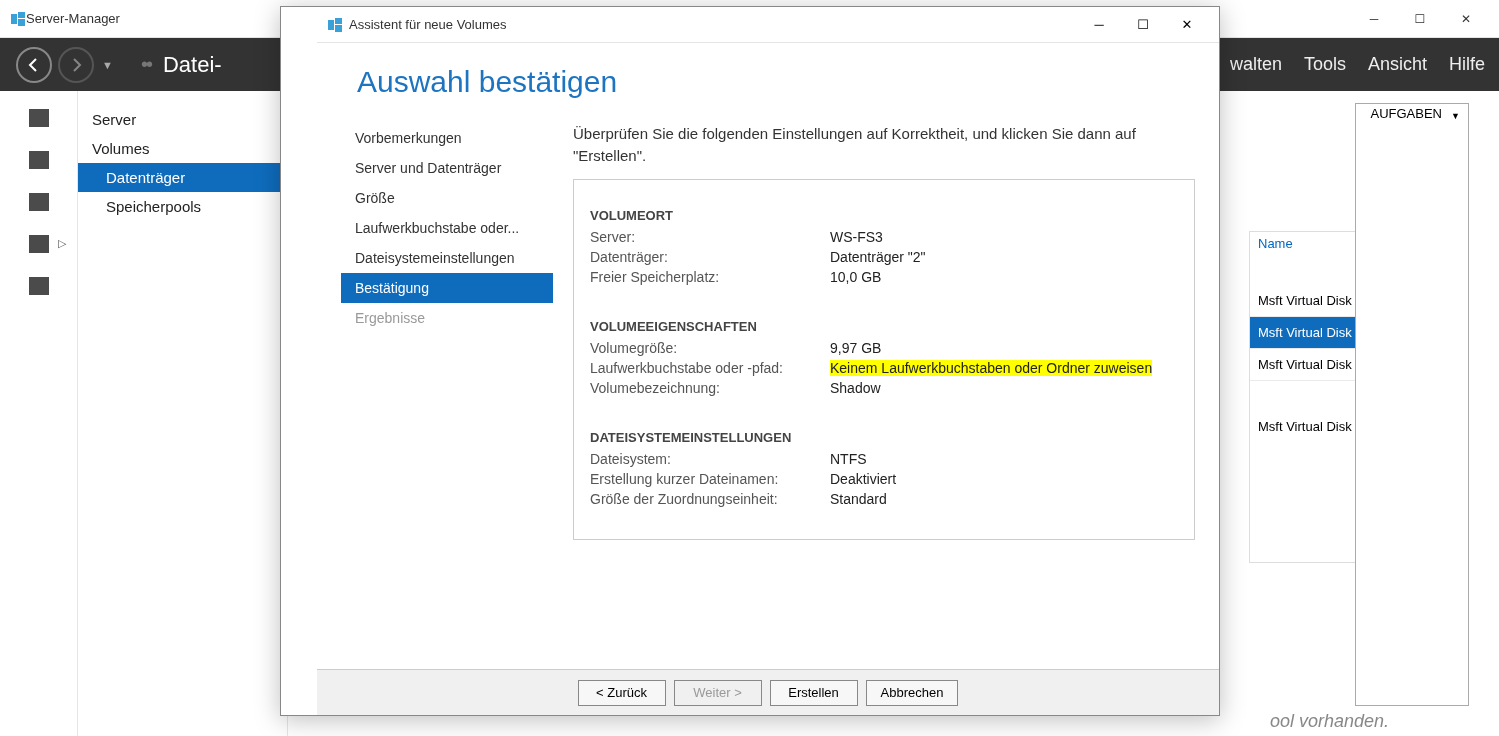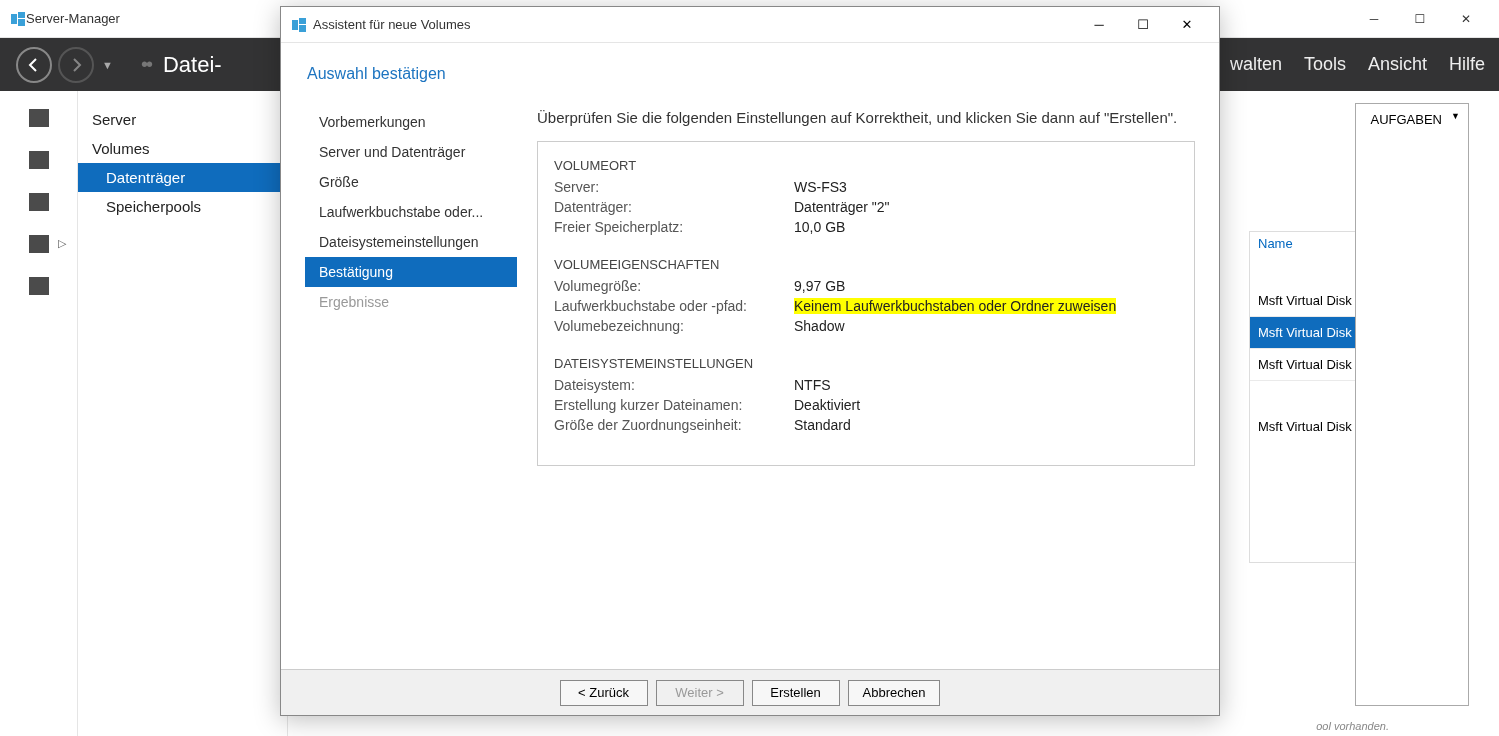--- a/index.html
+++ b/index.html
@@ -19,45 +19,45 @@
 .top-menu div { cursor: default; }
 .main-row { display: flex; height: calc(100% - 91px); }
 .icon-rail { width: 78px; background: #fff; border-right: 1px solid #e5e5e5; padding-top: 18px; display:flex; flex-direction:column; align-items:center; gap:24px;}
 .icon-rail .rail-icon { width:20px; height:18px; background:#4b4b4b; }
 .icon-rail .rail-icon.selected { background:#4a4a4a; position:relative; }
 .side-nav { width: 210px; background:#fff; border-right: 1px solid #e5e5e5; padding-top: 14px; font-size: 15px;}
 .side-nav .nav-item { padding: 6px 14px; color:#222; }
 .side-nav .nav-item.selected { background:#0f6cbd; color:#fff; padding-left:24px;}
 .side-nav .nav-item.indent { padding-left:28px; }
 .content { flex:1; background:#fff; padding: 0 16px; position:relative;}
-.tasks-btn { position:absolute; right:30px; top:12px; border:1px solid #aaa; padding:8px 26px 3px 14px; font-size:13px; background:#fff;}
+.tasks-btn { position:absolute; right:30px; top:12px; border:1px solid #aaa; padding:2px 26px 3px 14px; font-size:13px; background:#fff;}
 .tasks-btn::after{content:"▼"; font-size:9px; position:absolute; right:8px; top:7px;}
 .expand-circle{ position:absolute; right:40px; top:60px; width:22px;height:22px;border:1px solid #888;border-radius:50%;display:flex;align-items:center;justify-content:center;font-size:11px;}
 .disk-list { position:absolute; right:30px; top:140px; width:220px; font-size:13px;}
 .disk-list .col-head{ color:#0067c0; padding:4px 8px; display:block;}
 .disk-list .disk-row{ padding:8px 8px; border-bottom:1px solid #eaeaea;}
 .disk-list .disk-row.selected{ background:#0f6cbd; color:#fff;}
 .tasks2 { position:absolute; right:30px; bottom:30px; }
-.footer-note{ position:absolute; right:110px; bottom:4px; font-style:italic; color:#888; font-size:11px;}
-
-.wizard { position:absolute; left:280px; top:6px; width:940px; height:710px; background:#fff; border:1px solid #888; box-shadow:0 4px 24px rgba(0,0,0,.25); display:flex; flex-direction:column;}
+.footer-note{ position:absolute; right:110px; bottom:4px; font-style:italic; color:#888; font-size:18px;}
+
+.wizard { position:absolute; left:280px; top:6px; width:940px; height:710px; background:#fff; border:1px solid #888; box-shadow:0 4px 24px rgba(0,0,0,.25); display:flex; flex-direction:column;padding-left:36px;}
 .wizard-title-bar{ height:36px; display:flex; align-items:center; padding:0 10px; border-bottom:1px solid #e5e5e5;}
 .wizard-title-bar .wiz-title{ font-size:13px; color:#333; flex:1; margin-left:6px;}
 .wizard-title-bar .win-btn{ width:44px; height:28px; display:flex;align-items:center;justify-content:center; font-size:13px;}
 .wizard-body{ flex:1; display:flex; flex-direction:column; padding: 14px 24px 0 24px;}
-.wizard-heading{ font-size:16px; color:#1d74c0; font-weight:300; margin:8px 0 24px 2px;}
+.wizard-heading{ font-size:30px; color:#1d74c0; font-weight:300; margin:8px 0 24px 16px;}
 .wizard-split{ flex:1; display:flex; gap:20px;}
 .wizard-steps{ width:212px; font-size:14px;  }
 .wizard-steps .step{ padding:7px 14px; color:#333; white-space:nowrap; overflow:hidden; text-overflow:ellipsis;}
 .wizard-steps .step.selected{ background:#0f6cbd; color:#fff;}
 .wizard-steps .step.disabled{ color:#999;}
 .wizard-content{ flex:1; }
 .intro-text{ font-size:15px; color:#333; margin-bottom:12px; line-height:1.45;}
 .summary-box{ border:1px solid #ccc; padding:12px 16px 28px; font-size:14px;}
-.sect-head{ font-weight:400; color:#444; text-transform:uppercase; letter-spacing:0; margin-top:4px; margin-bottom:6px; font-size:13px;}
+.sect-head{ font-weight:700; color:#444; text-transform:uppercase; letter-spacing:0; margin-top:16px; margin-bottom:6px; font-size:13px;}
 .kv-row{ display:flex; margin-bottom:4px;}
 .kv-row .k{ width:240px; color:#555;}
 .kv-row .v{ color:#222;}
 .highlight{ background:#ffff00;}
 .sect-gap{height:14px;}
 .wizard-footer{ border-top:1px solid #ccc; background:#f0f0f0; height:46px; display:flex; align-items:center; justify-content:center; gap:8px; padding:0 14px;}
 .wizard-footer button{ min-width:88px; height:26px; border:1px solid #888; background:#f7f7f7; font-size:13px; padding:0 14px;}
 .wizard-footer button:disabled{ color:#999; background:#f0f0f0;}
 .sm-icon{width:16px;height:16px;display:inline-block;}
 .sm-icon svg{width:16px;height:16px;}

